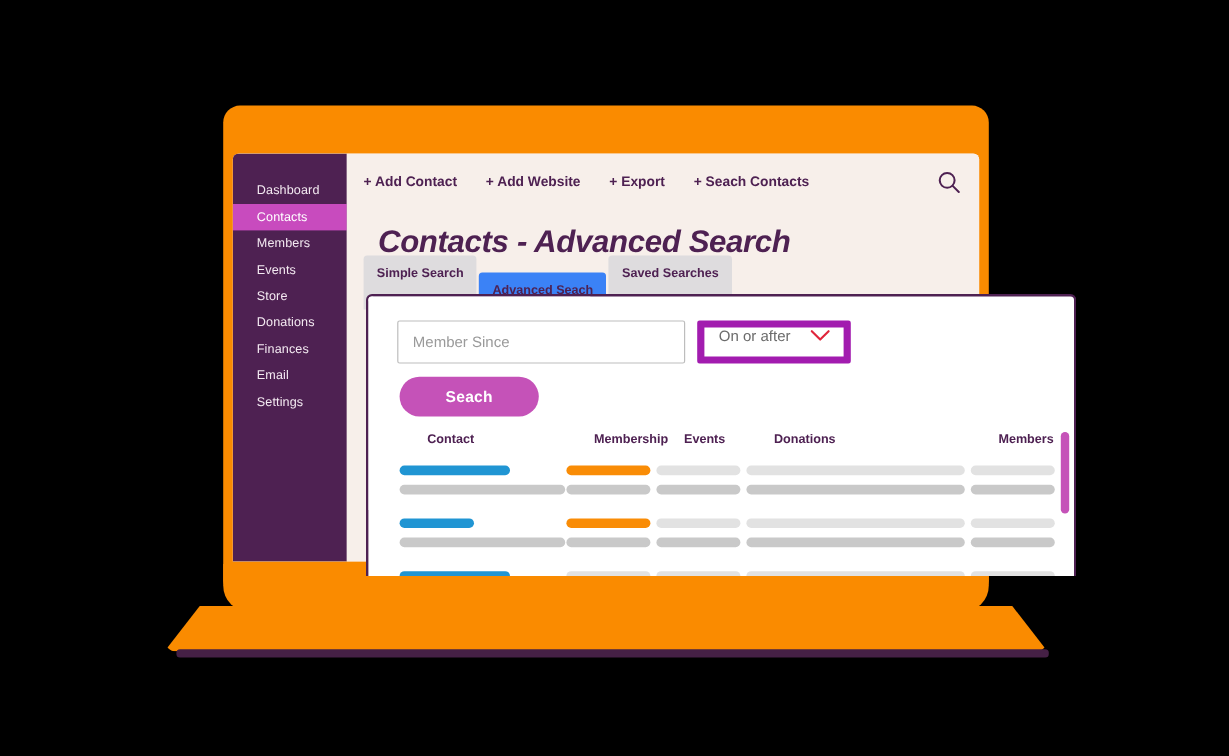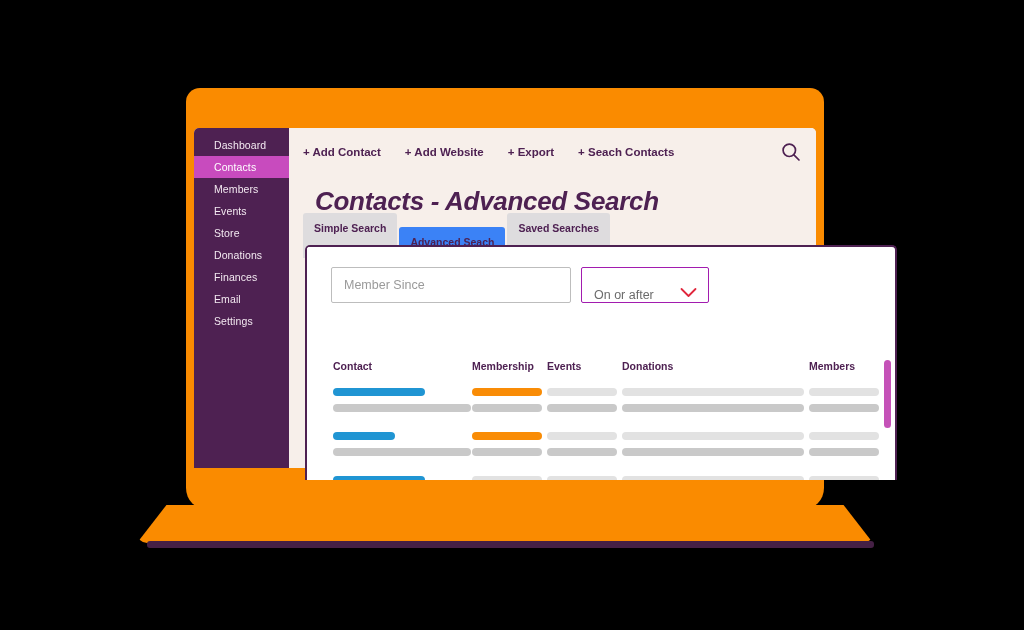--- a/index.html
+++ b/index.html
@@ -78,21 +78,21 @@
 
   
   .sidebar {
     position: absolute;
     left: 0;
     top: 0;
     width: 95px;
     height: 340px;
     background: #4E2152;
   }
-  .nav-list { padding-top: 6px; }
+  .nav-list { padding-top: 20px; }
   .nav-item {
     height: 22px;
     line-height: 22px;
     padding-left: 20px;
     color: #F3E9F1;
     font-size: 10.5px;
     letter-spacing: 0.1px;
     white-space: nowrap;
     cursor: pointer;
   }
@@ -223,29 +223,29 @@
     padding: 0 12px;
     box-sizing: border-box;
     display: flex;
     align-items: center;
     cursor: text;
   }
   .select-field {
     width: 128px;
     height: 36px;
     margin-left: 10px;
-    border: 1px solid #a21caf;
+    border: 6px solid #a21caf;
     border-radius: 2px;
     background: #FFFFFF;
     color: #6B6B6B;
     font-size: 12.5px;
     padding: 0 10px 0 12px;
     box-sizing: border-box;
     display: flex;
-    align-items: flex-end;
+    align-items: flex-start;
     justify-content: space-between;
     cursor: pointer;
   }
 
   .search-btn {
     position: absolute;
     left: 26px;
     top: 67px;
     width: 116px;
     height: 33px;
@@ -272,20 +272,21 @@
     position: relative;
     height: 20px;
   }
   .col-head {
     position: absolute;
     top: 0;
     color: #4E2152;
     font-size: 10.5px;
     font-weight: bold;
     white-space: nowrap;
+    margin-left: 23px;
   }
   .bar {
     position: absolute;
     height: 8px;
     border-radius: 4px;
     background: #E2E2E2;
   }
   .bar.dark  { background: #C9C9C9; }
   .bar.blue  { background: #2095D3; }
   .bar.orange{ background: #F98C06; }
@@ -370,20 +371,21 @@
       <div class="select-field">
         <span>On or after</span>
         <span>
           <svg width="19" height="13" viewBox="0 0 19 13" aria-hidden="true">
             <polyline points="2.5,3 9.5,10 16.5,3" fill="none" stroke="#E0263C" stroke-width="1.8" stroke-linecap="round" stroke-linejoin="round"></polyline>
           </svg>
         </span>
       </div>
     </div>
 
+    <button class="search-btn">Seach</button>
 
     <div class="results">
 
       <div class="col-head-row">
         <span class="col-head" style="left:26px">Contact</span>
         <span class="col-head" style="left:165px">Membership</span>
         <span class="col-head" style="left:240px">Events</span>
         <span class="col-head" style="left:315px">Donations</span>
         <span class="col-head" style="left:502px">Members</span>
       </div>

